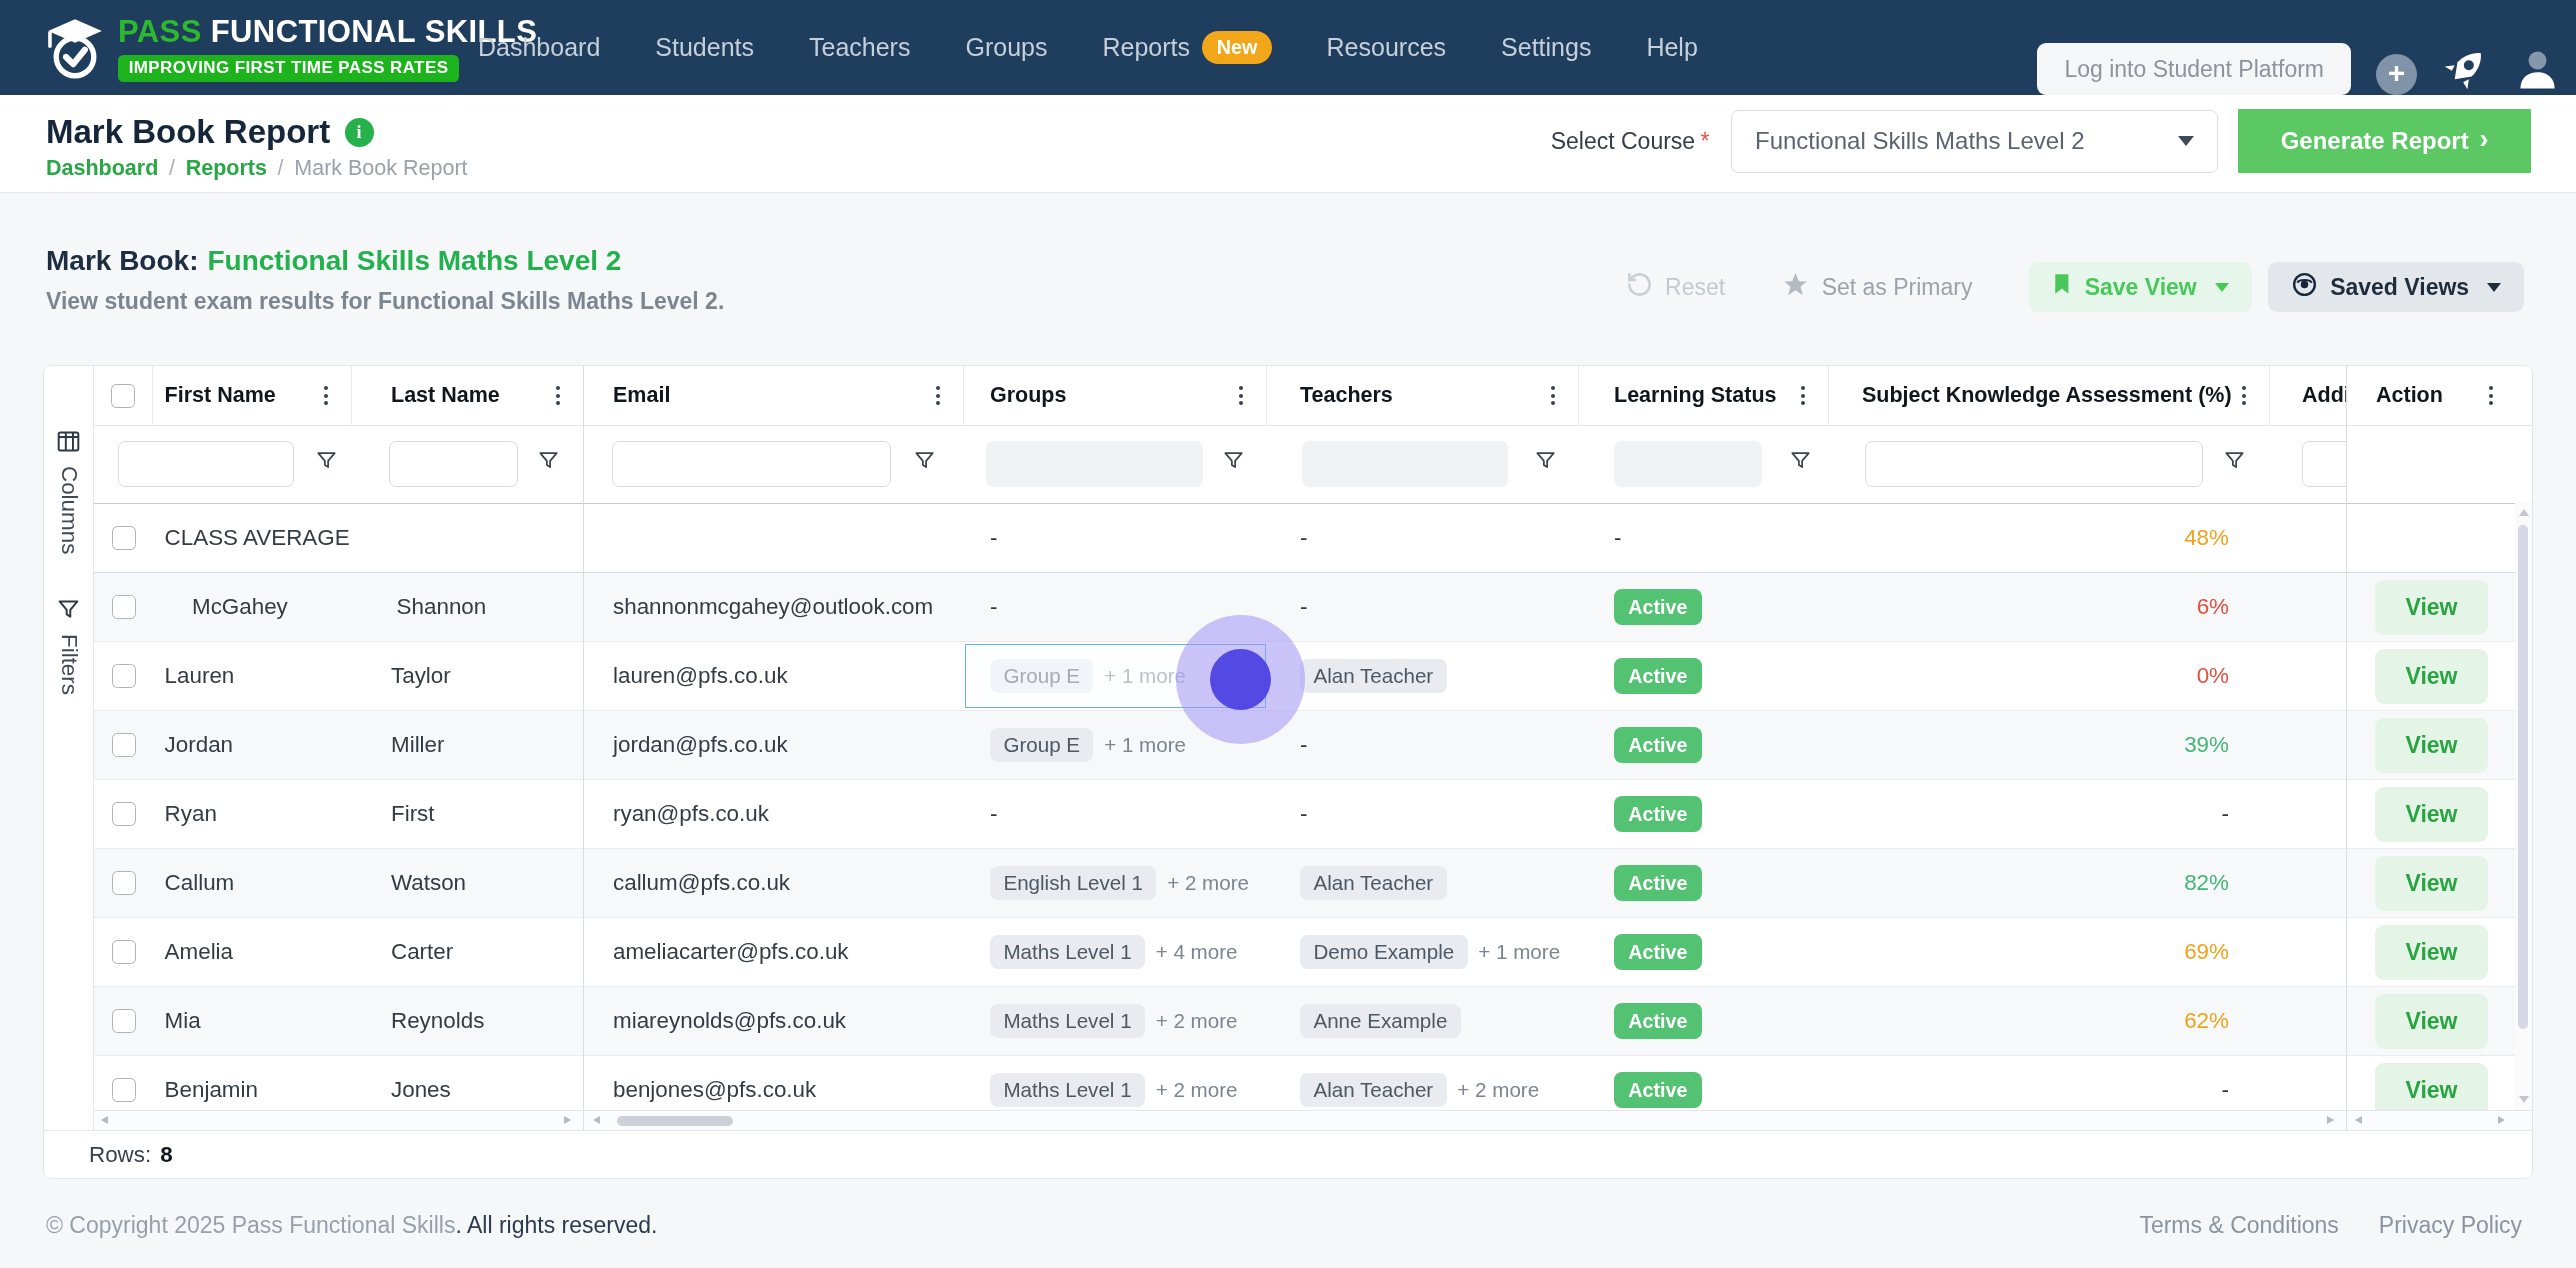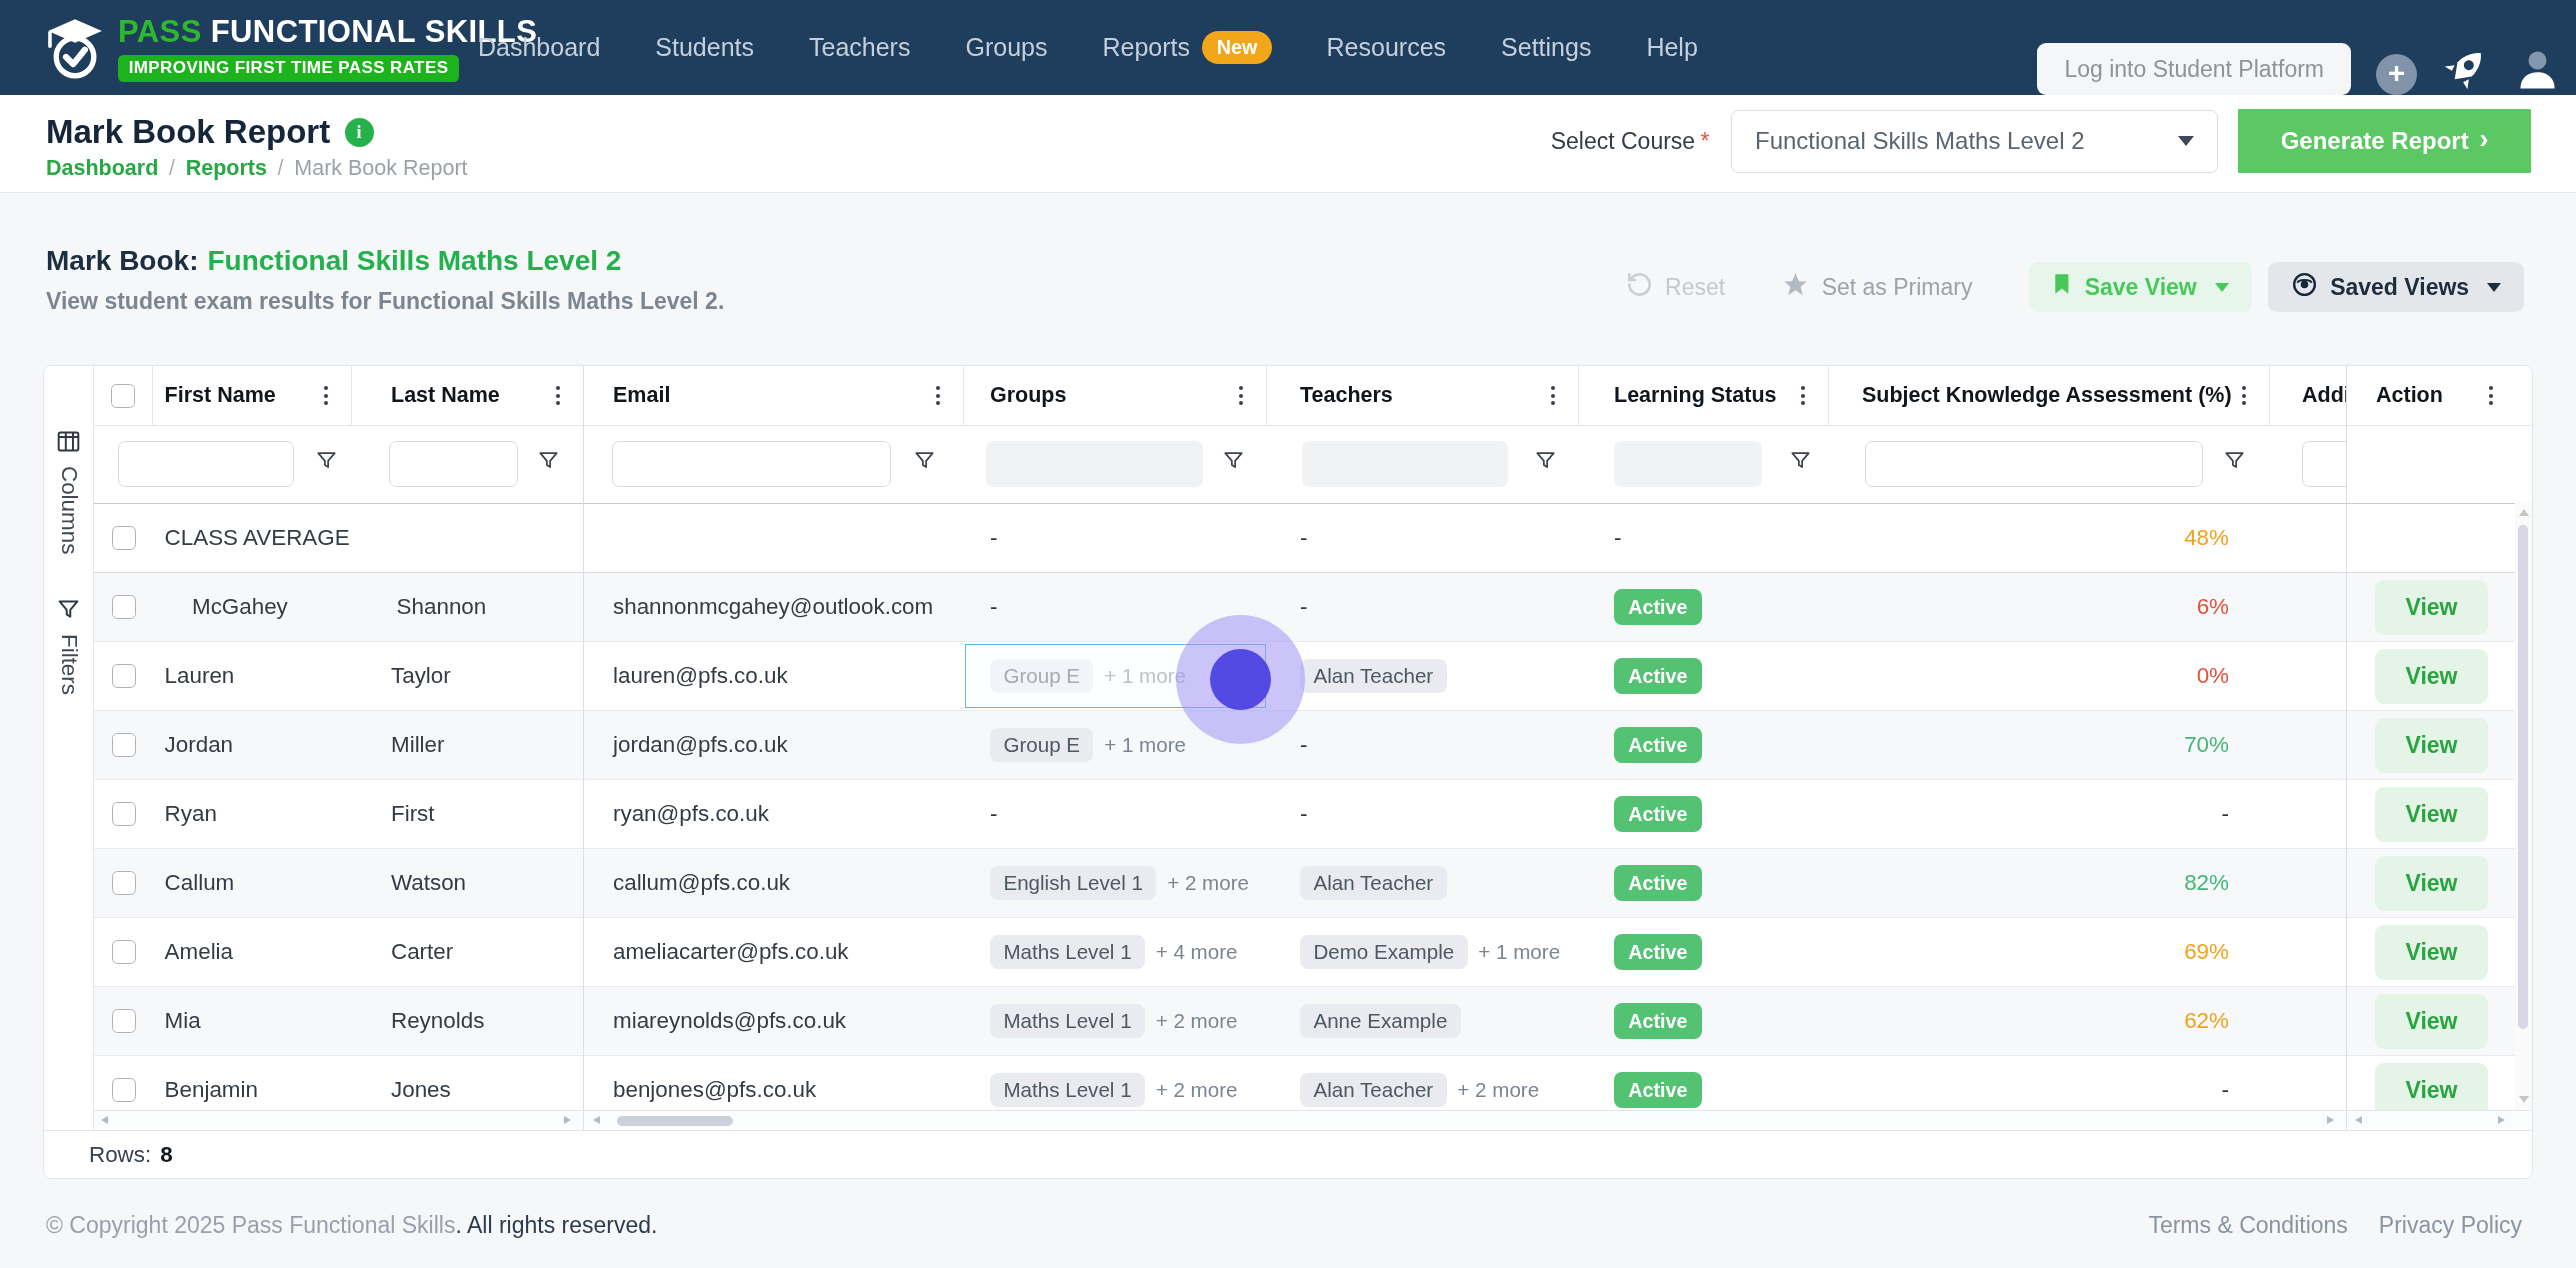--- a/index.html
+++ b/index.html
@@ -79,21 +79,21 @@
   .tri{width:0;height:0;position:absolute;}
   .hsb{position:absolute;left:0;top:744px;width:2438px;height:19.7px;background:#fbfcfd;border-top:0.9px solid #e4e6e9;box-sizing:border-box;}
   .hsb-thumb{position:absolute;left:523px;top:4.5px;width:116px;height:10.7px;border-radius:5.4px;background:#ccd0d8;}
   .hsb-sep{position:absolute;top:0;width:0.9px;height:19.7px;background:#e0e3e6;}
   .pfoot{position:absolute;left:0;top:764px;width:2490px;height:49px;border-top:0.9px solid #e3e6e9;display:flex;align-items:center;padding-left:45px;box-sizing:border-box;background:#fff;font-size:22.4px;color:#374151;}
   .pfoot b{color:#0f1720;margin-left:9px;}
   
   .page-footer{position:absolute;left:0;top:1194px;width:2576px;height:63px;display:flex;align-items:center;}
   .copyright{margin-left:46px;font-size:23px;color:#97a0ab;}
   .copyright .dark{color:#2c3b4d;}
-  .foot-links{margin-left:auto;margin-right:54px;display:flex;gap:31px;font-size:23px;color:#8a94a0;text-align:center;}
+  .foot-links{margin-left:auto;margin-right:54px;display:flex;gap:40px;font-size:23px;color:#8a94a0;text-align:center;}
   
   .cursor-outer{position:absolute;left:1176px;top:615px;width:129px;height:129px;border-radius:50%;background:rgba(160,148,244,.55);pointer-events:none;z-index:50;}
   .cursor-inner{position:absolute;left:1210px;top:649px;width:61px;height:61px;border-radius:50%;background:rgba(70,60,224,.9);pointer-events:none;z-index:51;}
 </style>
 </head>
 <body>
 
 <div id="app">
 
   <nav class="nav">
@@ -460,21 +460,21 @@
               <span class="chip">Group E</span>
               <span class="more">+ 1 more</span>
             </div>
             <div class="cell" style="width: 312px; padding-left: 33px;">
               <span class="dash">-</span>
             </div>
             <div class="cell" style="width: 250px; padding-left: 35px;">
               <span class="badge-active">Active</span>
             </div>
             <div class="cell" style="width: 441px; padding-left: 33px; padding-right: 41px;">
-              <span class="score" style="color: rgb(67, 181, 118);">70%</span>
+              <span class="score" style="color: rgb(67, 181, 118);">39%</span>
             </div>
             <div class="cell" style="width: 77px; padding-left: 32px;"></div>
             <div class="cell" style="width: 169px; padding-left: 0px; justify-content: center;">
               <button class="view-btn">View</button>
             </div>
           </div>
           <div class="g-row">
             <div class="cell" style="width: 59px; justify-content: center;">
               <span class="cb"></span>
             </div>

